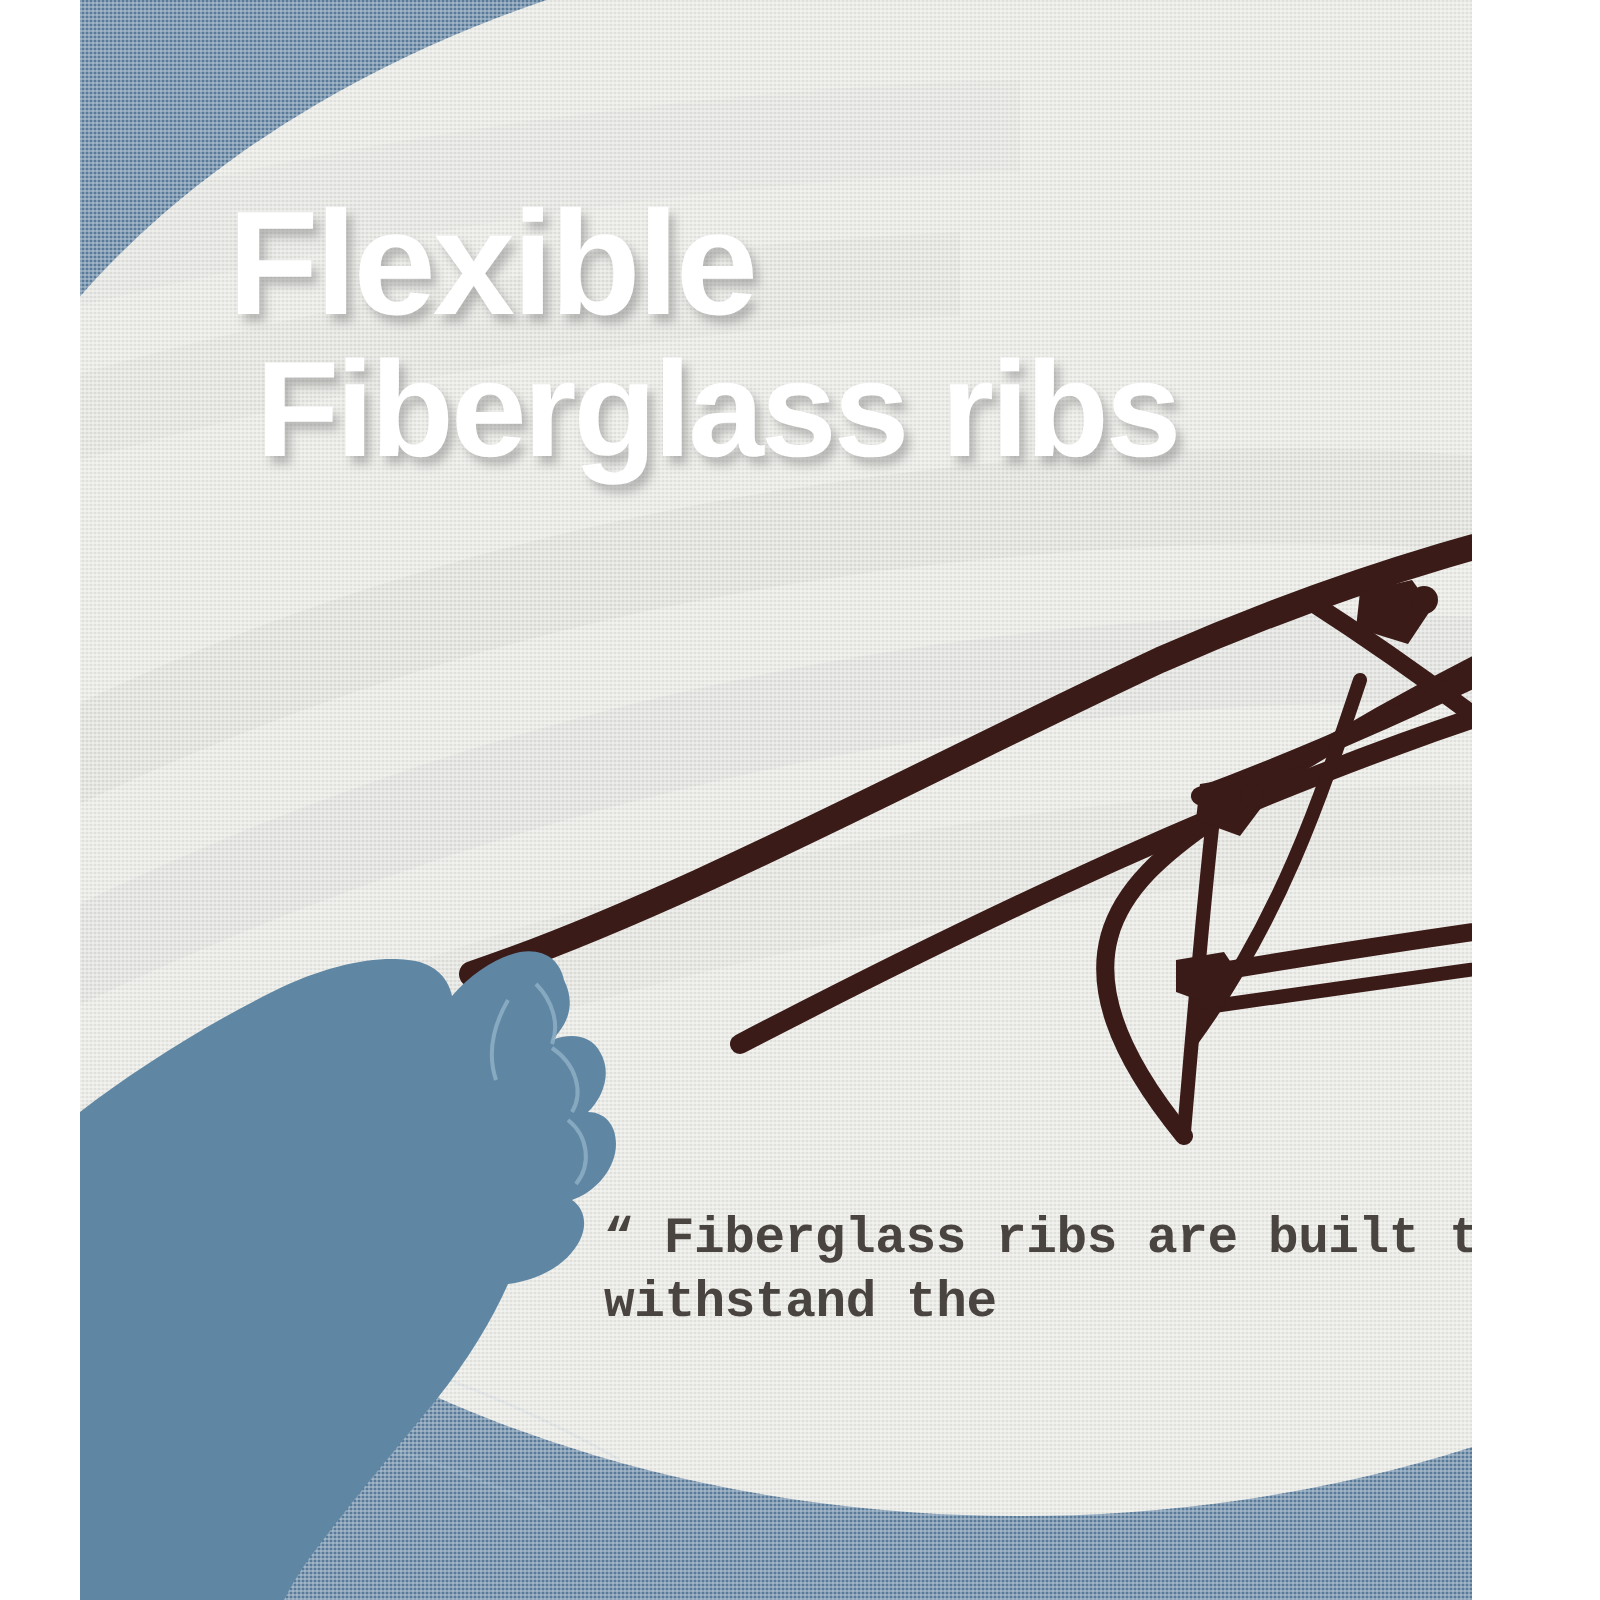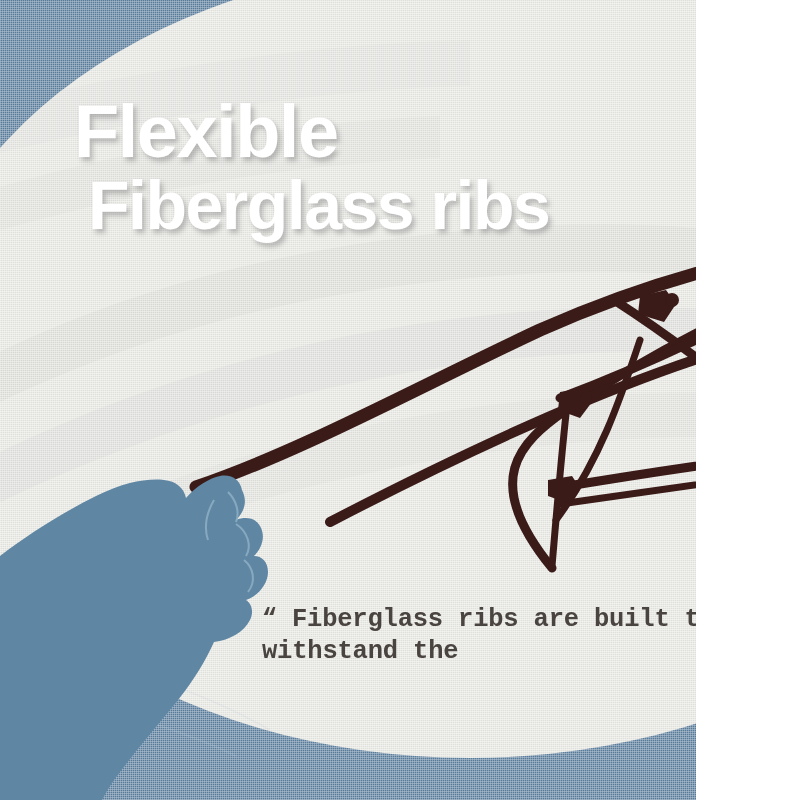--- a/index.html
+++ b/index.html
@@ -9,20 +9,21 @@
     background: #ffffff;
   }
   #poster {
     position: relative;
     width: 696px;
     height: 800px;
     overflow: hidden;
     font-family: "Liberation Sans", sans-serif;
     background: #5c7f9e;
     user-select: none;
+    margin-left: 40px;
   }
 
   
   .layer {
     position: absolute;
     inset: 0;
     width: 800px;
     height: 800px;
   }
   #bg-svg, #ribs-svg, #hand-svg {

